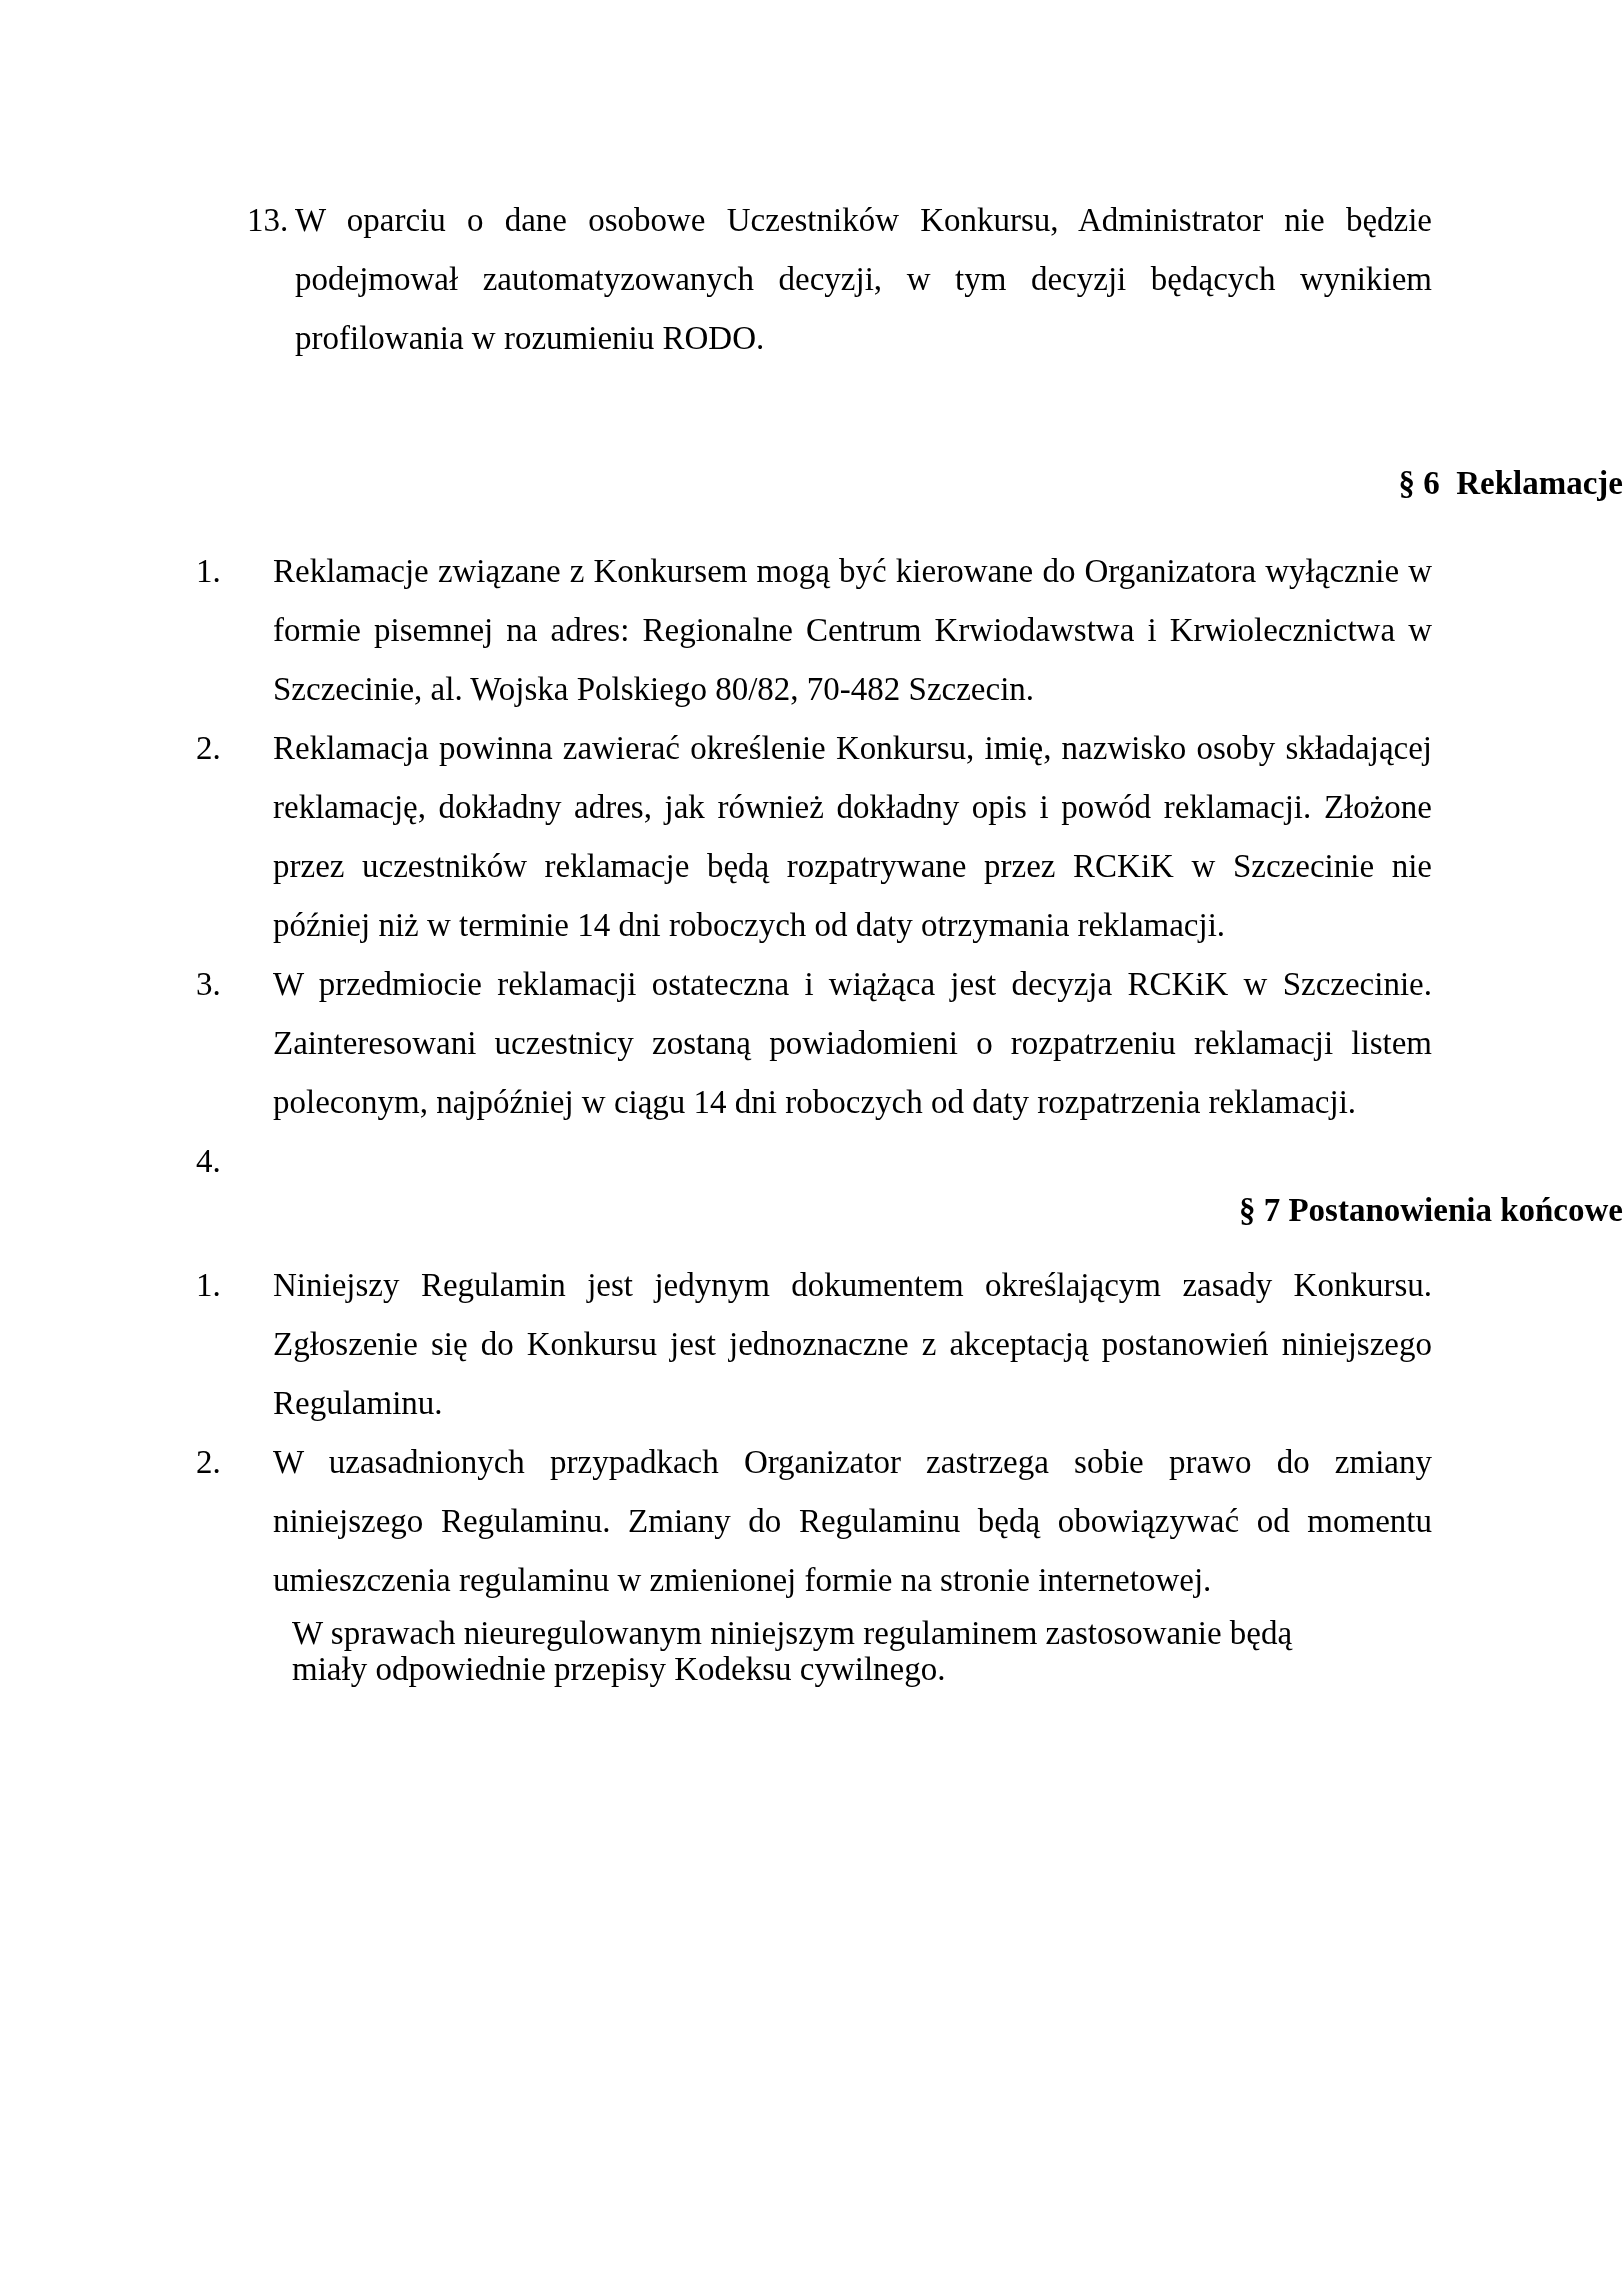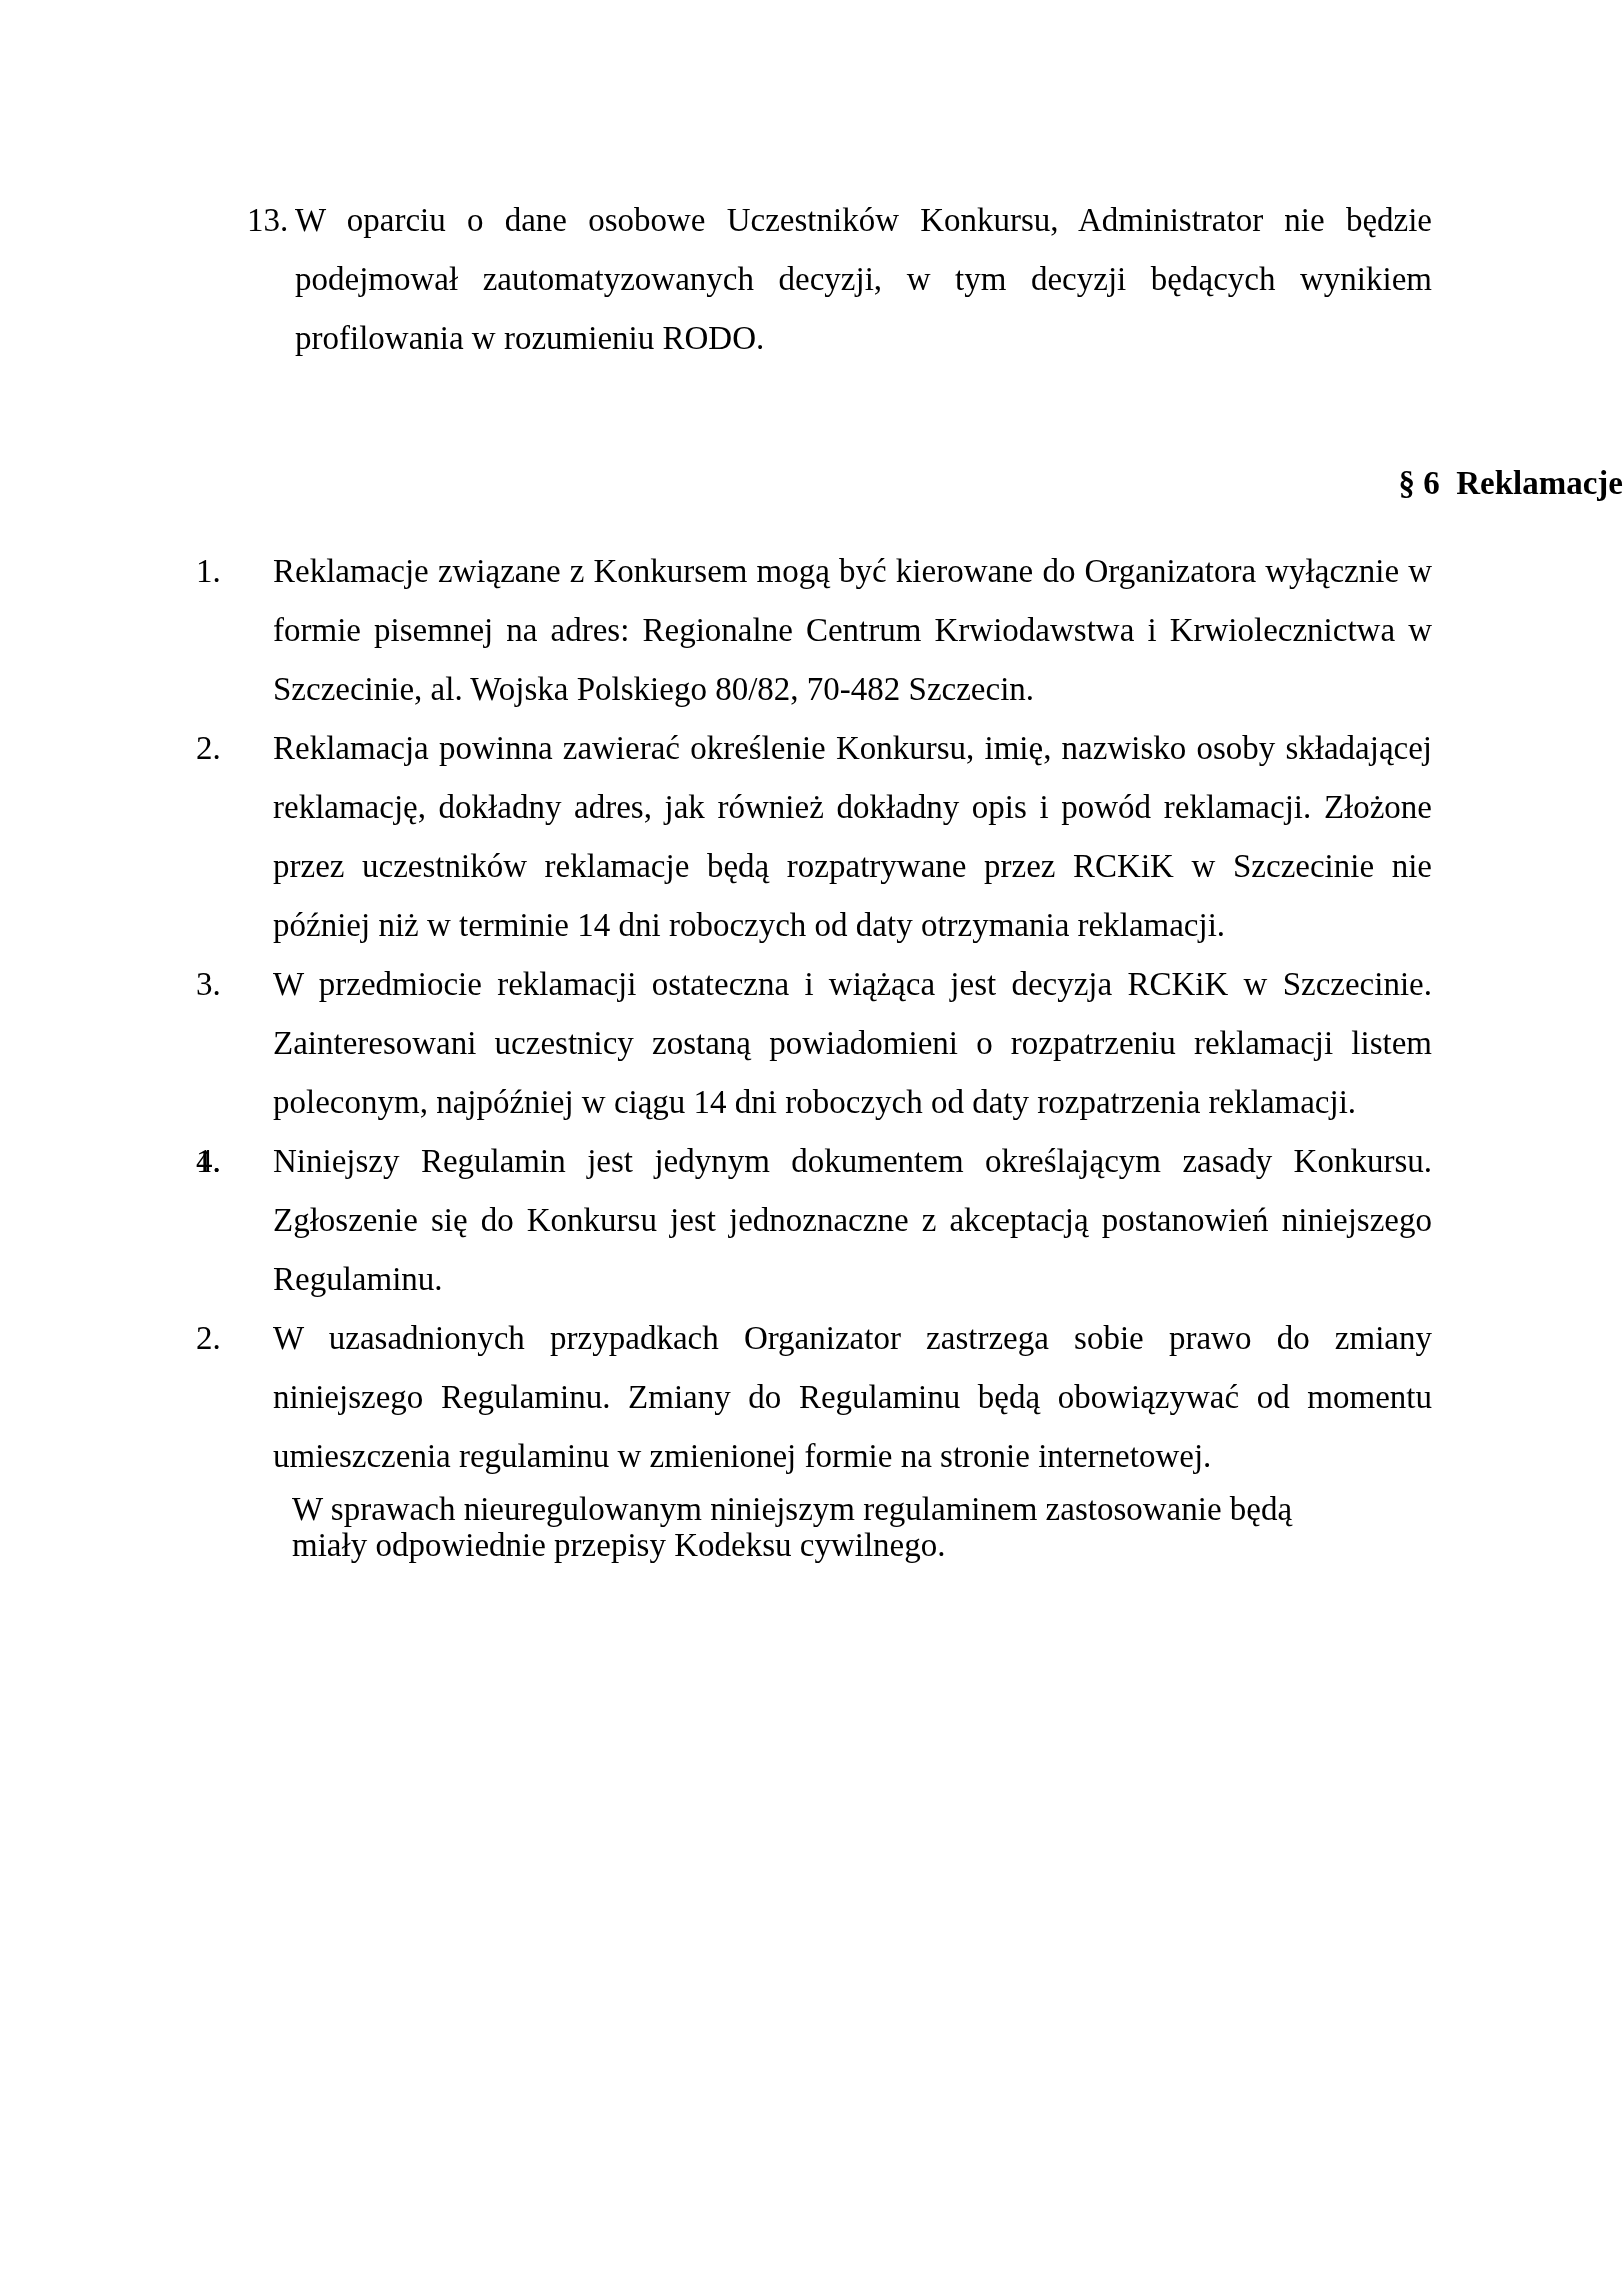--- a/index.html
+++ b/index.html
@@ -82,20 +82,21 @@
       <span class="num">2.</span><span class="txt">Reklamacja powinna zawierać określenie Konkursu, imię, nazwisko osoby składającej reklamację, dokładny adres, jak również dokładny opis i powód reklamacji. Złożone przez uczestników reklamacje będą rozpatrywane przez RCKiK w Szczecinie nie później niż w terminie 14 dni roboczych od daty otrzymania reklamacji.</span>
     </div>
     <div class="li">
       <span class="num">3.</span><span class="txt">W przedmiocie reklamacji ostateczna i wiążąca jest decyzja RCKiK w Szczecinie. Zainteresowani uczestnicy zostaną powiadomieni o rozpatrzeniu reklamacji listem poleconym, najpóźniej w ciągu 14 dni roboczych od daty rozpatrzenia reklamacji.</span>
     </div>
     <div class="li">
       <span class="num">4.</span>
     </div>
   </div>
 
+  <h2 class="heading h7">§ 7 Postanowienia końcowe</h2>
 
   <div class="list">
     <div class="li">
       <span class="num">1.</span><span class="txt">Niniejszy Regulamin jest jedynym dokumentem określającym zasady Konkursu. Zgłoszenie się do Konkursu jest jednoznaczne z akceptacją postanowień niniejszego Regulaminu.</span>
     </div>
     <div class="li">
       <span class="num">2.</span><span class="txt">W uzasadnionych przypadkach Organizator zastrzega sobie prawo do zmiany niniejszego Regulaminu. Zmiany do Regulaminu będą obowiązywać od momentu umieszczenia regulaminu w zmienionej formie na stronie internetowej.</span>
     </div>
   </div>
 

